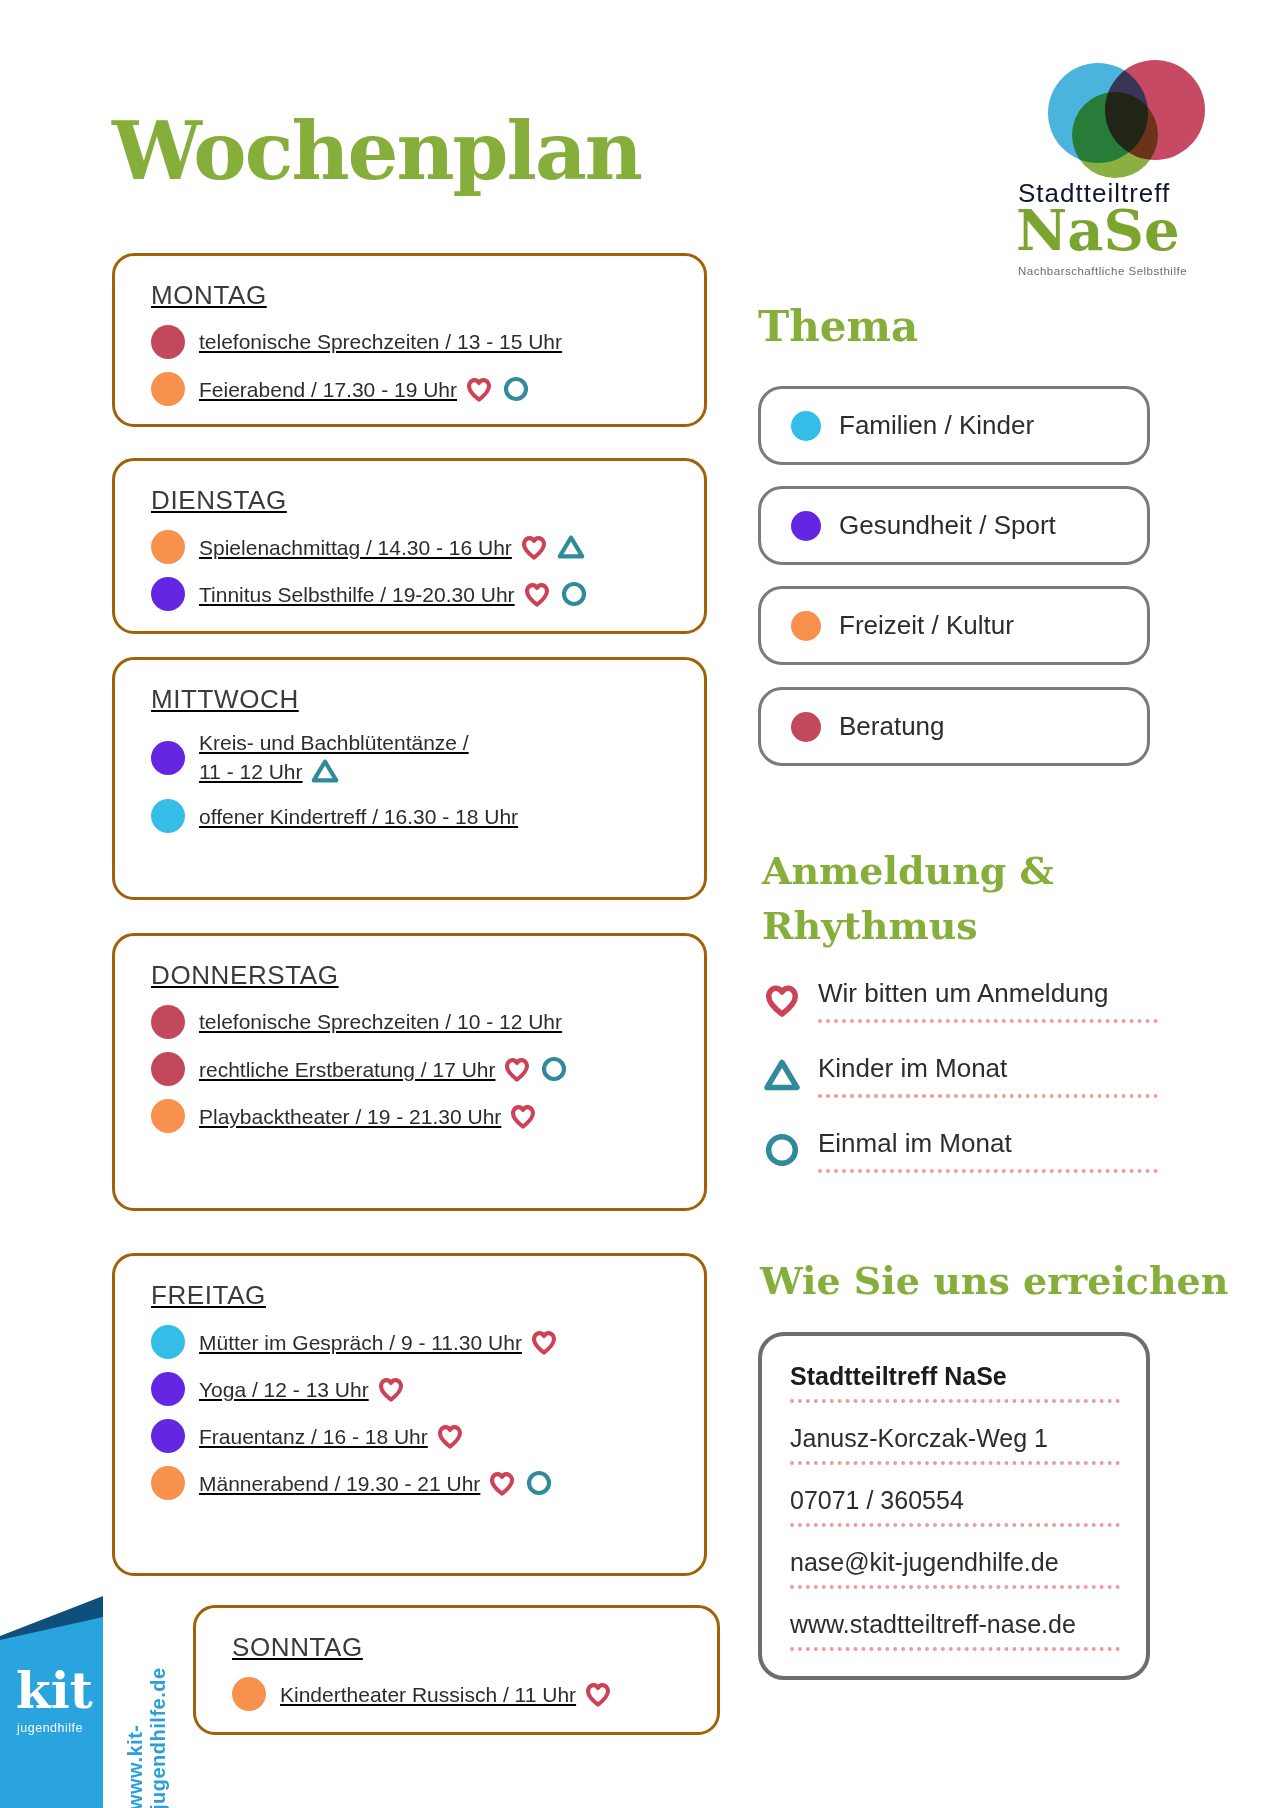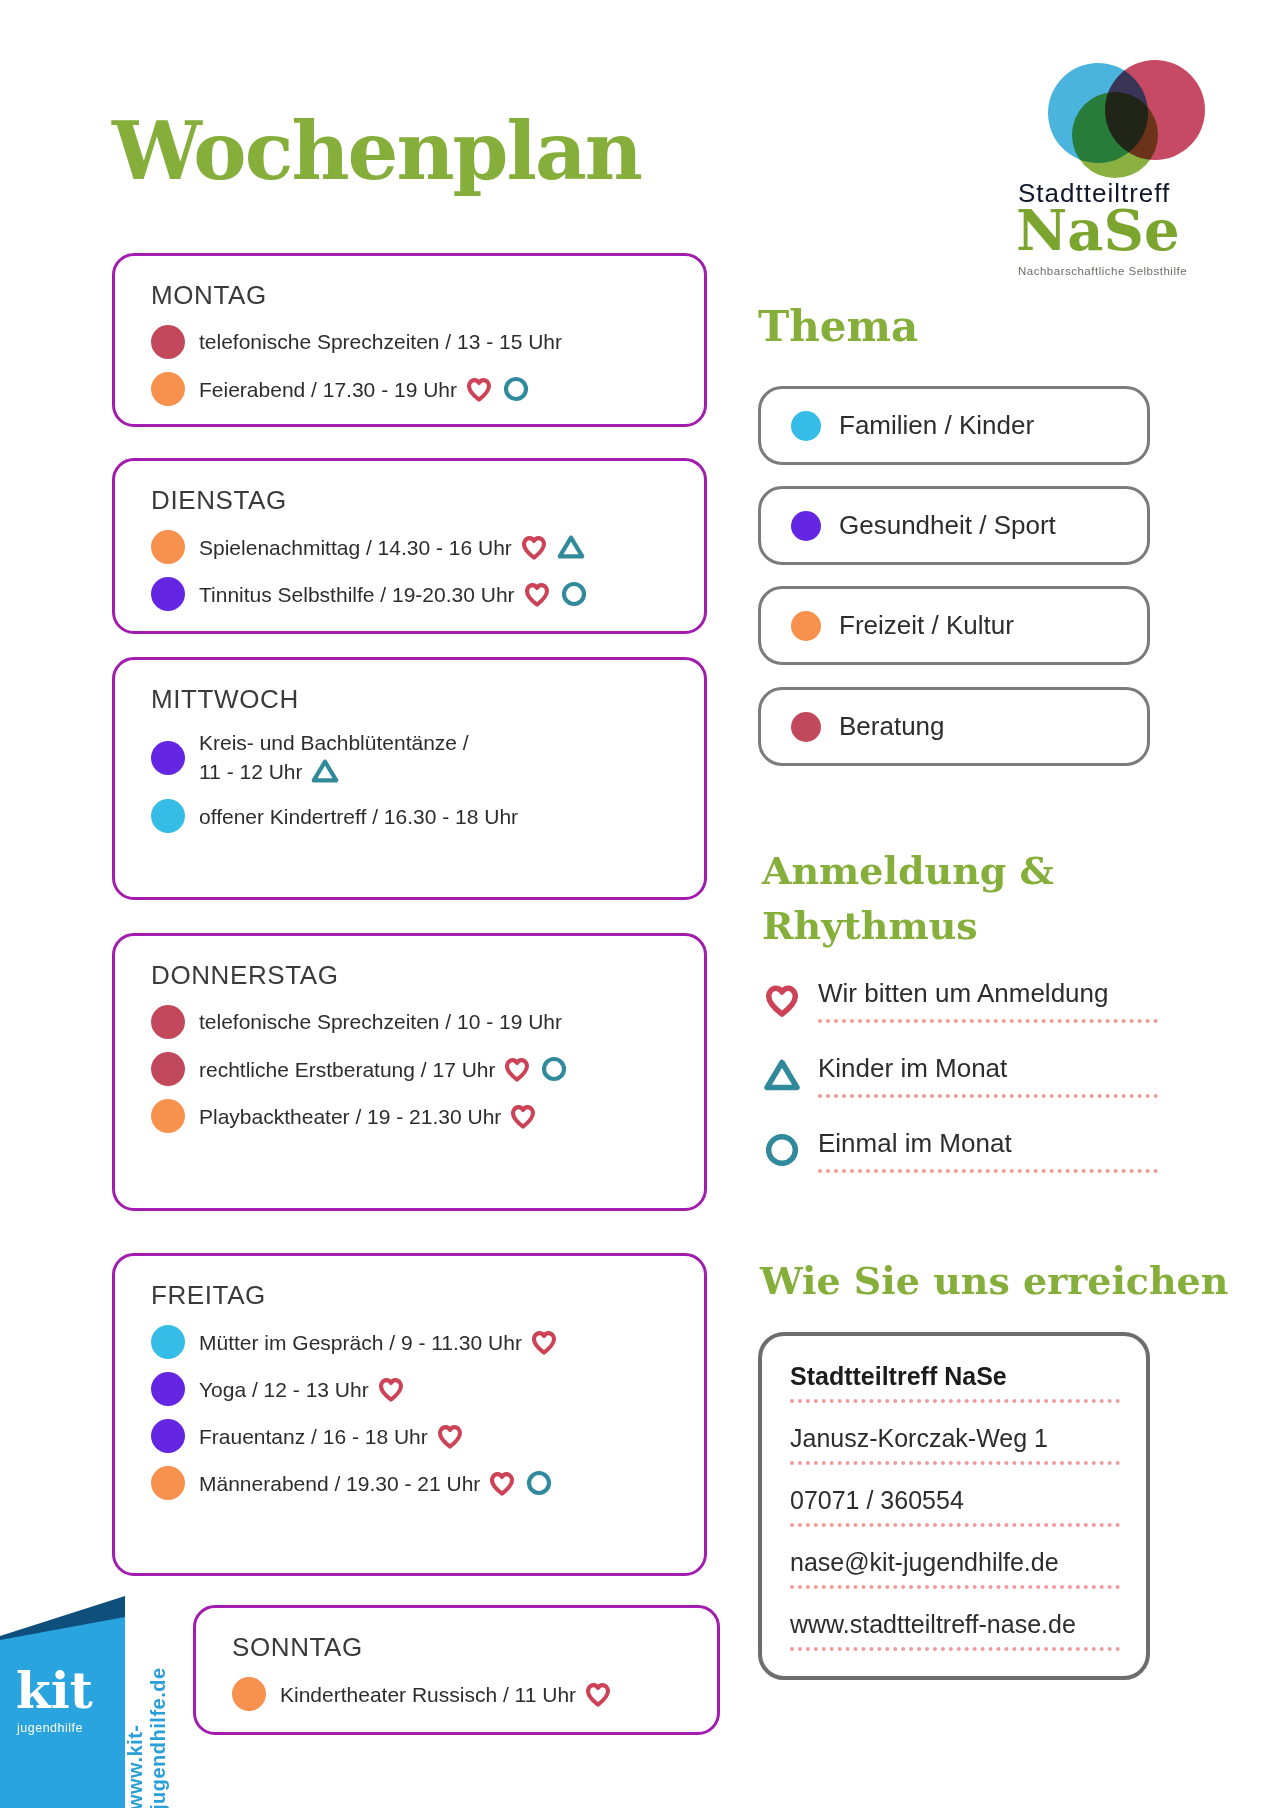--- a/index.html
+++ b/index.html
@@ -13,22 +13,22 @@
   
   #logo{position:absolute;left:1000px;top:50px;width:230px;height:230px;}
   .logo-circle{position:absolute;border-radius:50%;mix-blend-mode:multiply;}
   .c-cyan{left:48px;top:13px;width:100px;height:100px;background:#4ab4dd;}
   .c-red{left:105px;top:10px;width:100px;height:100px;background:#c64a64;}
   .c-green{left:72px;top:42px;width:86px;height:86px;background:#8ab042;}
   .logo-org{position:absolute;left:18px;top:128px;font-size:26px;color:#0f172a;letter-spacing:1px;}
   .logo-name{position:absolute;left:16px;top:152px;font-family:"DejaVu Serif",serif;font-weight:bold;font-size:56px;color:#7BA52F;line-height:1;}
   .logo-tagline{position:absolute;left:18px;top:215px;font-size:11.5px;color:#6d6d62;letter-spacing:0.5px;white-space:nowrap;}
   
-  .day-box{position:absolute;border:3px solid #a21caf;border-radius:22px;background:#fff;
-           box-sizing:border-box;padding:24px 18px 0 36px;}
+  .day-box{position:absolute;border:3px solid #a16207;border-radius:22px;background:#fff;
+           box-sizing:border-box;padding:24px 18px 0 36px;text-decoration:underline;}
   .day-0{left:112px;top:253px;width:595px;height:174px;}
   .day-1{left:112px;top:458px;width:595px;height:176px;}
   .day-2{left:112px;top:657px;width:595px;height:243px;}
   .day-3{left:112px;top:933px;width:595px;height:278px;}
   .day-4{left:112px;top:1253px;width:595px;height:323px;}
   .day-5{left:193px;top:1605px;width:527px;height:130px;}
   .day-label{font-size:26px;color:#3a3a3a;letter-spacing:0.6px;margin-bottom:14px;}
   .event-row{display:flex;align-items:center;gap:14px;margin-bottom:13px;font-size:21px;color:#2d2d2d;}
   .dot{width:34px;height:34px;border-radius:50%;flex:0 0 34px;}
   .event-text{line-height:1.3;}
@@ -46,21 +46,21 @@
   .rhy-row{display:flex;align-items:flex-start;gap:16px;margin-bottom:29px;}
   .rhy-icon-wrap{flex:0 0 40px;padding-top:2px;}
   .rhy-label{font-size:26px;color:#2d2d2d;flex:1;padding-bottom:10px;border-bottom:4px dotted #f09b9b;}
   
   #contact-heading{position:absolute;left:760px;top:1258px;font-size:38px;}
   #contact-box{position:absolute;left:758px;top:1332px;width:392px;height:348px;border:4px solid #6d6d6d;
                border-radius:26px;box-sizing:border-box;padding:26px 26px 0 28px;background:#fff;}
   .contact-line{font-size:25px;color:#2d2d2d;padding-bottom:8px;border-bottom:4px dotted #f09b9b;margin-bottom:21px;}
   .contact-line.bold{font-weight:bold;color:#1c1c1c;}
   
-  #ribbon{position:absolute;left:0;top:1590px;width:125px;height:218px;}
+  #ribbon{position:absolute;left:0;top:1590px;width:103px;height:218px;}
   .ribbon-blue{position:absolute;left:0;top:0;width:100%;height:100%;background:#29A4DE;
                clip-path:polygon(0 47px,100% 7px,100% 100%,0 100%);}
   .ribbon-navy{position:absolute;left:0;top:0;width:100%;height:100%;background:#0E4F7B;
                clip-path:polygon(0 46px,100% 6px,100% 27px,0 50px);}
   .kit-text{position:absolute;left:16px;top:76px;color:#fff;font-family:"DejaVu Serif",serif;
             font-weight:bold;font-size:50px;line-height:1;}
   .kit-sub{position:absolute;left:17px;top:131px;color:#fff;font-size:12.5px;letter-spacing:0.5px;}
   #vertical-url{position:absolute;left:124px;top:1588px;height:222px;writing-mode:vertical-rl;
                 transform:rotate(180deg);font-size:20px;font-weight:bold;color:#2B9FD8;letter-spacing:0.5px;}
 </style>
@@ -125,21 +125,21 @@
         </div>
         <div class="event-row">
           <span class="dot" style="background: rgb(53, 189, 232);"></span>
           <span class="event-text">offener Kindertreff / 16.30 - 18 Uhr</span>
         </div>
       </div>
       <div class="day-box day-3">
         <div class="day-label">DONNERSTAG</div>
         <div class="event-row">
           <span class="dot" style="background: rgb(194, 72, 92);"></span>
-          <span class="event-text">telefonische Sprechzeiten / 10 - 19 Uhr</span>
+          <span class="event-text">telefonische Sprechzeiten / 10 - 12 Uhr</span>
         </div>
         <div class="event-row">
           <span class="dot" style="background: rgb(194, 72, 92);"></span>
           <span class="event-text">rechtliche Erstberatung / 17 Uhr<svg viewBox="0 0 24 24" width="30" height="30">
               <path d="M12 20.5 C 5.2 15.2 2.6 10.6 4.8 7 C 6.7 4 10.4 4.3 12 7.2 C 13.6 4.3 17.3 4 19.2 7 C 21.4 10.6 18.8 15.2 12 20.5 Z" stroke="#CC4257" fill="none" stroke-width="3.3" stroke-linejoin="round"></path>
             </svg><svg viewBox="0 0 24 24" width="30" height="30">
               <circle cx="12" cy="12" r="8" stroke="#31899C" fill="none" stroke-width="3.3" stroke-linejoin="round"></circle>
             </svg></span>
         </div>
         <div class="event-row">

